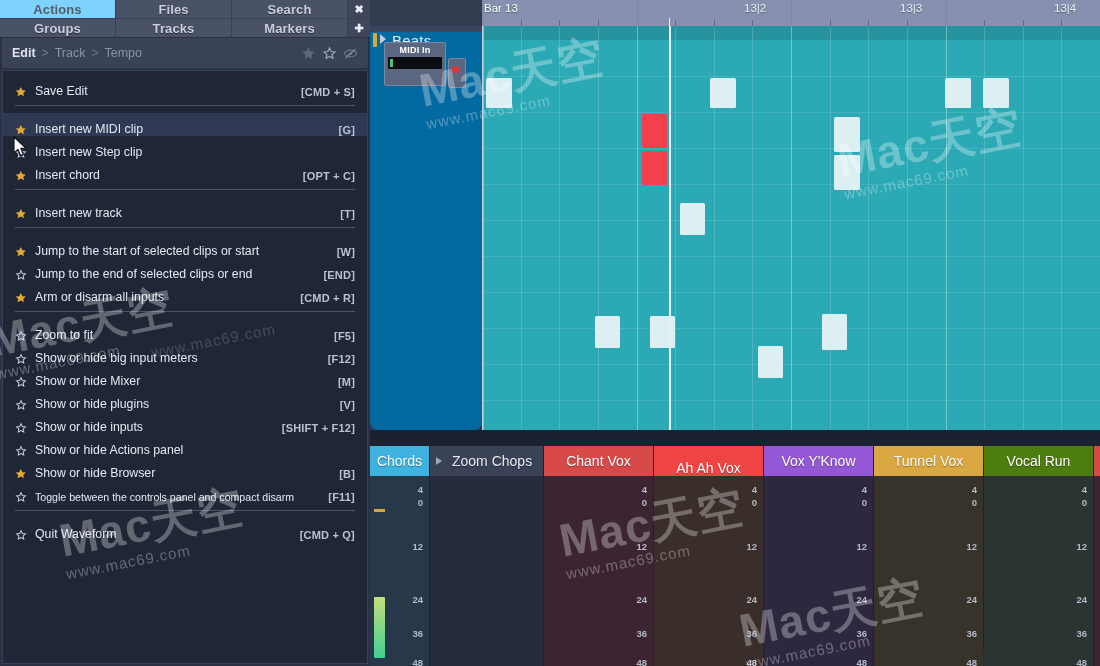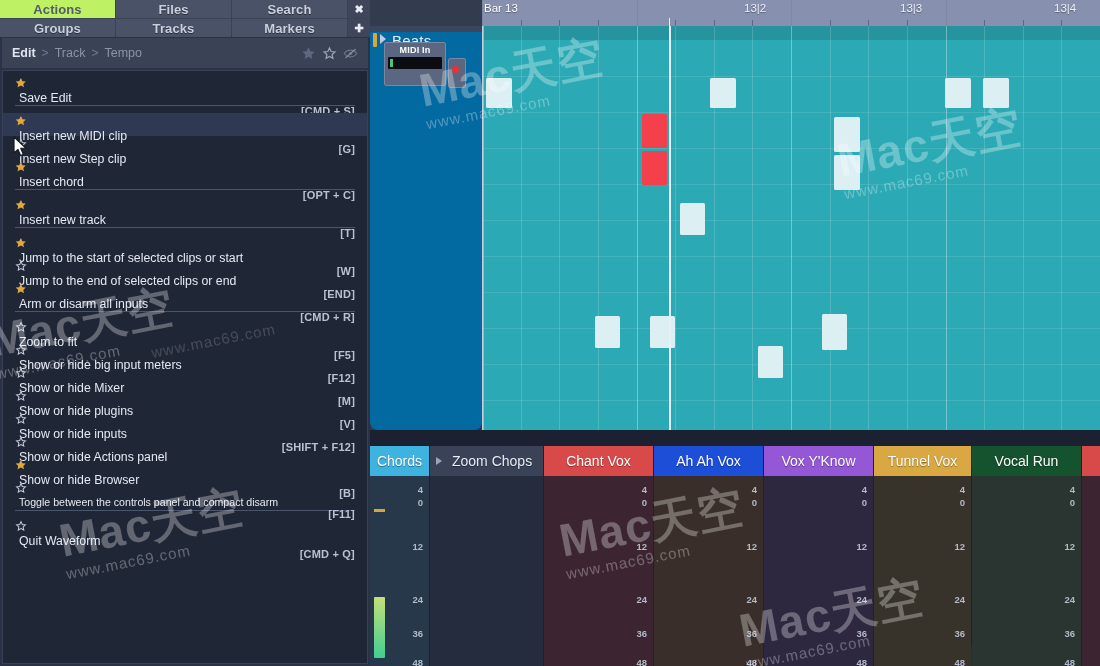--- a/index.html
+++ b/index.html
@@ -36,21 +36,21 @@
     color: #c9cfdd;
     font-size: 13px;
     font-weight: bold;
     display: flex; align-items: center; justify-content: center;
     letter-spacing: .1px;
     text-shadow: 0 1px 0 rgba(0,0,0,.45);
     line-height: 1;
     overflow: hidden;
   }
   .tab.active {
-    background: #bef264;
+    background: #7dd3fc;
     color: #3b4considerations;
     color: #555c6b;
     text-shadow: none;
   }
   .tabbtn {
     background: #3f465b;
     color: #e8ecf4;
     display: flex; align-items: center; justify-content: center;
     font-size: 11px; font-weight: bold;
   }
@@ -73,26 +73,25 @@
   #menu {
     position: absolute; left: 2px; top: 70px;
     width: 366px; height: 594px;
     background: #1f2636;
     border: 1px solid #39415a;
     padding: 4px 0;
   }
   .mrow {
     position: relative;
     height: 23px;
-    display: flex; align-items: flex-start;
+    display: flex; align-items: flex-end;
     padding: 0 12px 0 10px;
     color: #e4e9f2;
     font-size: 12.3px;
     white-space: nowrap;
-    flex-direction: column;
   }
   .mrow.small { font-size: 10.6px; }
   .mrow.hl { background: #303953; }
   .mstar { width: 16px; flex: 0 0 16px; display: flex; align-items: center; justify-content: center; }
   .mstar svg { width: 12px; height: 12px; display: block; }
   .mlabel { margin-left: 6px; }
   .mkey {
     margin-left: auto;
     font-size: 11px;
     color: #b9c1d2;
@@ -534,21 +533,21 @@
                 <span style="top: 7.6px;">4</span>
                 <span style="top: 20.9px;">0</span>
                 <span style="top: 64.6px;">12</span>
                 <span style="top: 117.8px;">24</span>
                 <span style="top: 152px;">36</span>
                 <span style="top: 180.5px;">48</span>
               </div>
             </div>
           </div>
           <div class="strip" style="width: 110px;">
-            <div class="strip-head" style="background: #1d4ed8;">
+            <div class="strip-head" style="background: #ef4444; align-items: flex-end;">
               <span>Ah Ah Vox</span>
             </div>
             <div class="strip-body" style="background: rgb(58, 46, 42);">
               <div class="scale">
                 <span style="top: 7.6px;">4</span>
                 <span style="top: 20.9px;">0</span>
                 <span style="top: 64.6px;">12</span>
                 <span style="top: 117.8px;">24</span>
                 <span style="top: 152px;">36</span>
                 <span style="top: 180.5px;">48</span>
@@ -563,37 +562,37 @@
               <div class="scale">
                 <span style="top: 7.6px;">4</span>
                 <span style="top: 20.9px;">0</span>
                 <span style="top: 64.6px;">12</span>
                 <span style="top: 117.8px;">24</span>
                 <span style="top: 152px;">36</span>
                 <span style="top: 180.5px;">48</span>
               </div>
             </div>
           </div>
-          <div class="strip" style="width: 98px; border-radius: 25px;">
+          <div class="strip" style="width: 110px; border-radius: 25px;">
             <div class="strip-head" style="background: rgb(217, 168, 66);">
               <span>Tunnel Vox</span>
             </div>
             <div class="strip-body" style="background: rgb(56, 51, 42);">
               <div class="scale">
                 <span style="top: 7.6px;">4</span>
                 <span style="top: 20.9px;">0</span>
                 <span style="top: 64.6px;">12</span>
                 <span style="top: 117.8px;">24</span>
                 <span style="top: 152px;">36</span>
                 <span style="top: 180.5px;">48</span>
               </div>
             </div>
           </div>
           <div class="strip" style="width: 110px;">
-            <div class="strip-head" style="background: #14532d;">
+            <div class="strip-head" style="background: #4d7c0f;">
               <span>Vocal Run</span>
             </div>
             <div class="strip-body" style="background: rgb(42, 52, 48);">
               <div class="scale">
                 <span style="top: 7.6px;">4</span>
                 <span style="top: 20.9px;">0</span>
                 <span style="top: 64.6px;">12</span>
                 <span style="top: 117.8px;">24</span>
                 <span style="top: 152px;">36</span>
                 <span style="top: 180.5px;">48</span>

